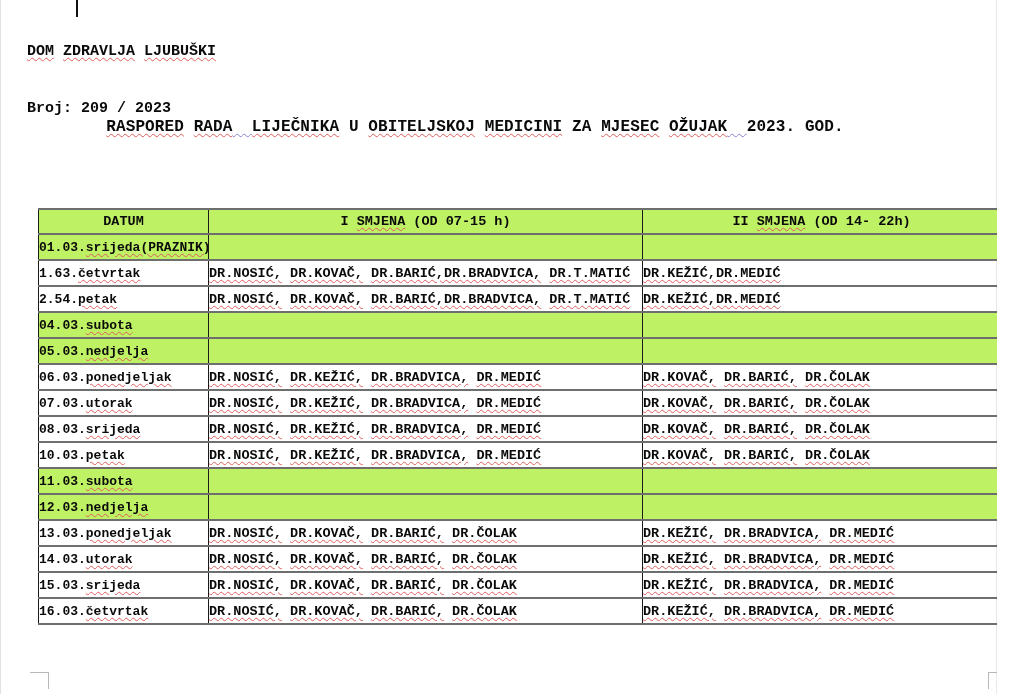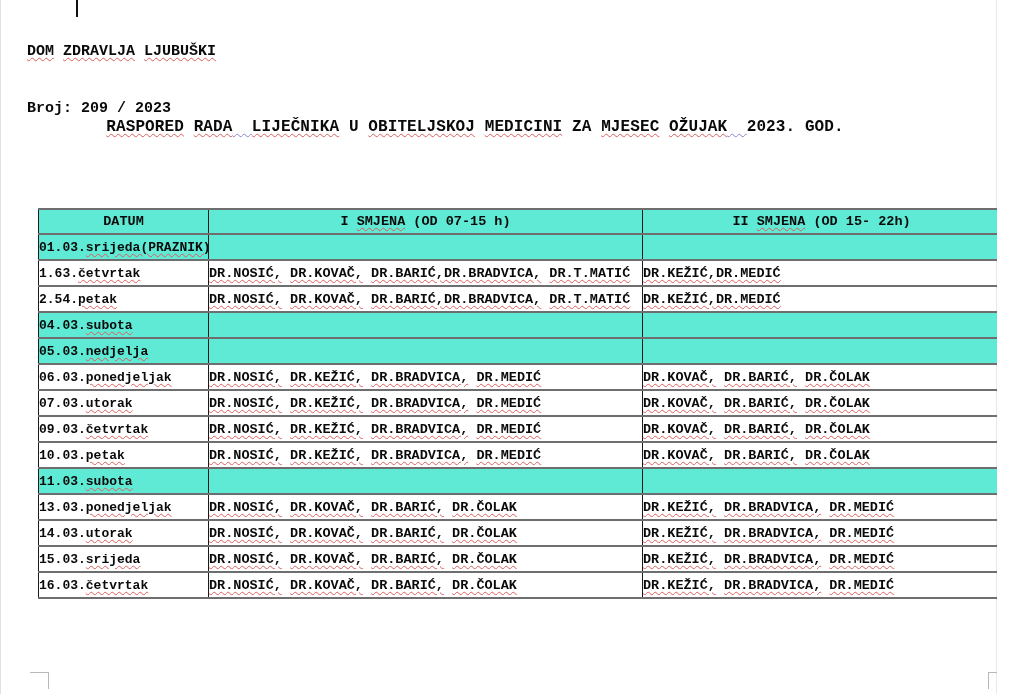--- a/index.html
+++ b/index.html
@@ -21,21 +21,21 @@
   table.schedule{
     position:absolute;left:38px;top:208px;width:962px;border-collapse:collapse;table-layout:fixed;
     font-size:13.5px;
   }
   table.schedule td, table.schedule th{
     border-top:2px solid #6e6e6e;border-bottom:2px solid #6e6e6e;
     border-left:1.5px solid #1a1a1a;border-right:1.5px solid #1a1a1a;
     vertical-align:middle;padding:0;height:24px;overflow:hidden;white-space:pre-wrap;
   }
   table.schedule th{height:23px;text-align:center;font-weight:700;}
-  tr.gray td, table.schedule th{background:#5eead4;}
+  tr.gray td, table.schedule th{background:#bef264;}
   td.c-date{text-align:left;padding-left:3px;font-size:13px;}
   td.c-shift{}
   
   .m-r{text-decoration-line:underline;text-decoration-style:wavy;
        text-decoration-color:#e05c5c;text-decoration-thickness:1px;text-underline-offset:2px;}
   .m-b{text-decoration-line:underline;text-decoration-style:wavy;
        text-decoration-color:#8585cf;text-decoration-thickness:1px;text-underline-offset:2px;}
   
   .corner{position:absolute;top:672px;width:18px;height:16px;}
   .corner.left{left:30px;border-top:1px solid #b8b8b8;border-right:1px solid #b8b8b8;}
@@ -58,21 +58,21 @@
   <table class="schedule">
     <colgroup>
       <col style="width:170px">
         <col style="width:434px">
         <col style="width:358px">
     </colgroup>
     <thead>
       <tr>
         <th>DATUM</th>
         <th><span>I </span><span class="m-r">SMJENA</span><span> (OD 07-15 h)</span></th>
-        <th><span>II </span><span class="m-r">SMJENA</span><span> (OD 15- 22h)</span></th>
+        <th><span>II </span><span class="m-r">SMJENA</span><span> (OD 14- 22h)</span></th>
       </tr>
     </thead>
     <tbody>
         <tr class="gray">
           <td class="c-date"><span>01.03.</span><span class="m-r">srijeda(PRAZNIK)</span></td>
           <td class="c-shift"></td>
           <td class="c-shift"></td>
         </tr>
         <tr>
           <td class="c-date"><span>1.63.</span><span class="m-r">četvrtak</span></td>
@@ -98,31 +98,36 @@
           <td class="c-date"><span>06.03.</span><span class="m-r">ponedjeljak</span></td>
           <td class="c-shift"><span class="m-r">DR.NOSIĆ,</span> <span class="m-r">DR.KEŽIĆ,</span> <span class="m-r">DR.BRADVICA,</span> <span class="m-r">DR.MEDIĆ</span></td>
           <td class="c-shift"><span class="m-r">DR.KOVAČ,</span> <span class="m-r">DR.BARIĆ,</span> <span class="m-r">DR.ČOLAK</span></td>
         </tr>
         <tr>
           <td class="c-date"><span>07.03.</span><span class="m-r">utorak</span></td>
           <td class="c-shift"><span class="m-r">DR.NOSIĆ,</span> <span class="m-r">DR.KEŽIĆ,</span> <span class="m-r">DR.BRADVICA,</span> <span class="m-r">DR.MEDIĆ</span></td>
           <td class="c-shift"><span class="m-r">DR.KOVAČ,</span> <span class="m-r">DR.BARIĆ,</span> <span class="m-r">DR.ČOLAK</span></td>
         </tr>
         <tr>
-          <td class="c-date"><span>09.03.</span><span class="m-r">četvrtak</span></td>
+          <td class="c-date"><span>08.03.</span><span class="m-r">srijeda</span></td>
           <td class="c-shift"><span class="m-r">DR.NOSIĆ,</span> <span class="m-r">DR.KEŽIĆ,</span> <span class="m-r">DR.BRADVICA,</span> <span class="m-r">DR.MEDIĆ</span></td>
           <td class="c-shift"><span class="m-r">DR.KOVAČ,</span> <span class="m-r">DR.BARIĆ,</span> <span class="m-r">DR.ČOLAK</span></td>
         </tr>
         <tr>
           <td class="c-date"><span>10.03.</span><span class="m-r">petak</span></td>
           <td class="c-shift"><span class="m-r">DR.NOSIĆ,</span> <span class="m-r">DR.KEŽIĆ,</span> <span class="m-r">DR.BRADVICA,</span> <span class="m-r">DR.MEDIĆ</span></td>
           <td class="c-shift"><span class="m-r">DR.KOVAČ,</span> <span class="m-r">DR.BARIĆ,</span> <span class="m-r">DR.ČOLAK</span></td>
         </tr>
         <tr class="gray">
           <td class="c-date"><span>11.03.</span><span class="m-r">subota</span></td>
+          <td class="c-shift"></td>
+          <td class="c-shift"></td>
+        </tr>
+        <tr class="gray">
+          <td class="c-date"><span>12.03.</span><span class="m-r">nedjelja</span></td>
           <td class="c-shift"></td>
           <td class="c-shift"></td>
         </tr>
         <tr>
           <td class="c-date"><span>13.03.</span><span class="m-r">ponedjeljak</span></td>
           <td class="c-shift"><span class="m-r">DR.NOSIĆ,</span> <span class="m-r">DR.KOVAČ,</span> <span class="m-r">DR.BARIĆ,</span> <span class="m-r">DR.ČOLAK</span></td>
           <td class="c-shift"><span class="m-r">DR.KEŽIĆ,</span> <span class="m-r">DR.BRADVICA,</span> <span class="m-r">DR.MEDIĆ</span></td>
         </tr>
         <tr>
           <td class="c-date"><span>14.03.</span><span class="m-r">utorak</span></td>

